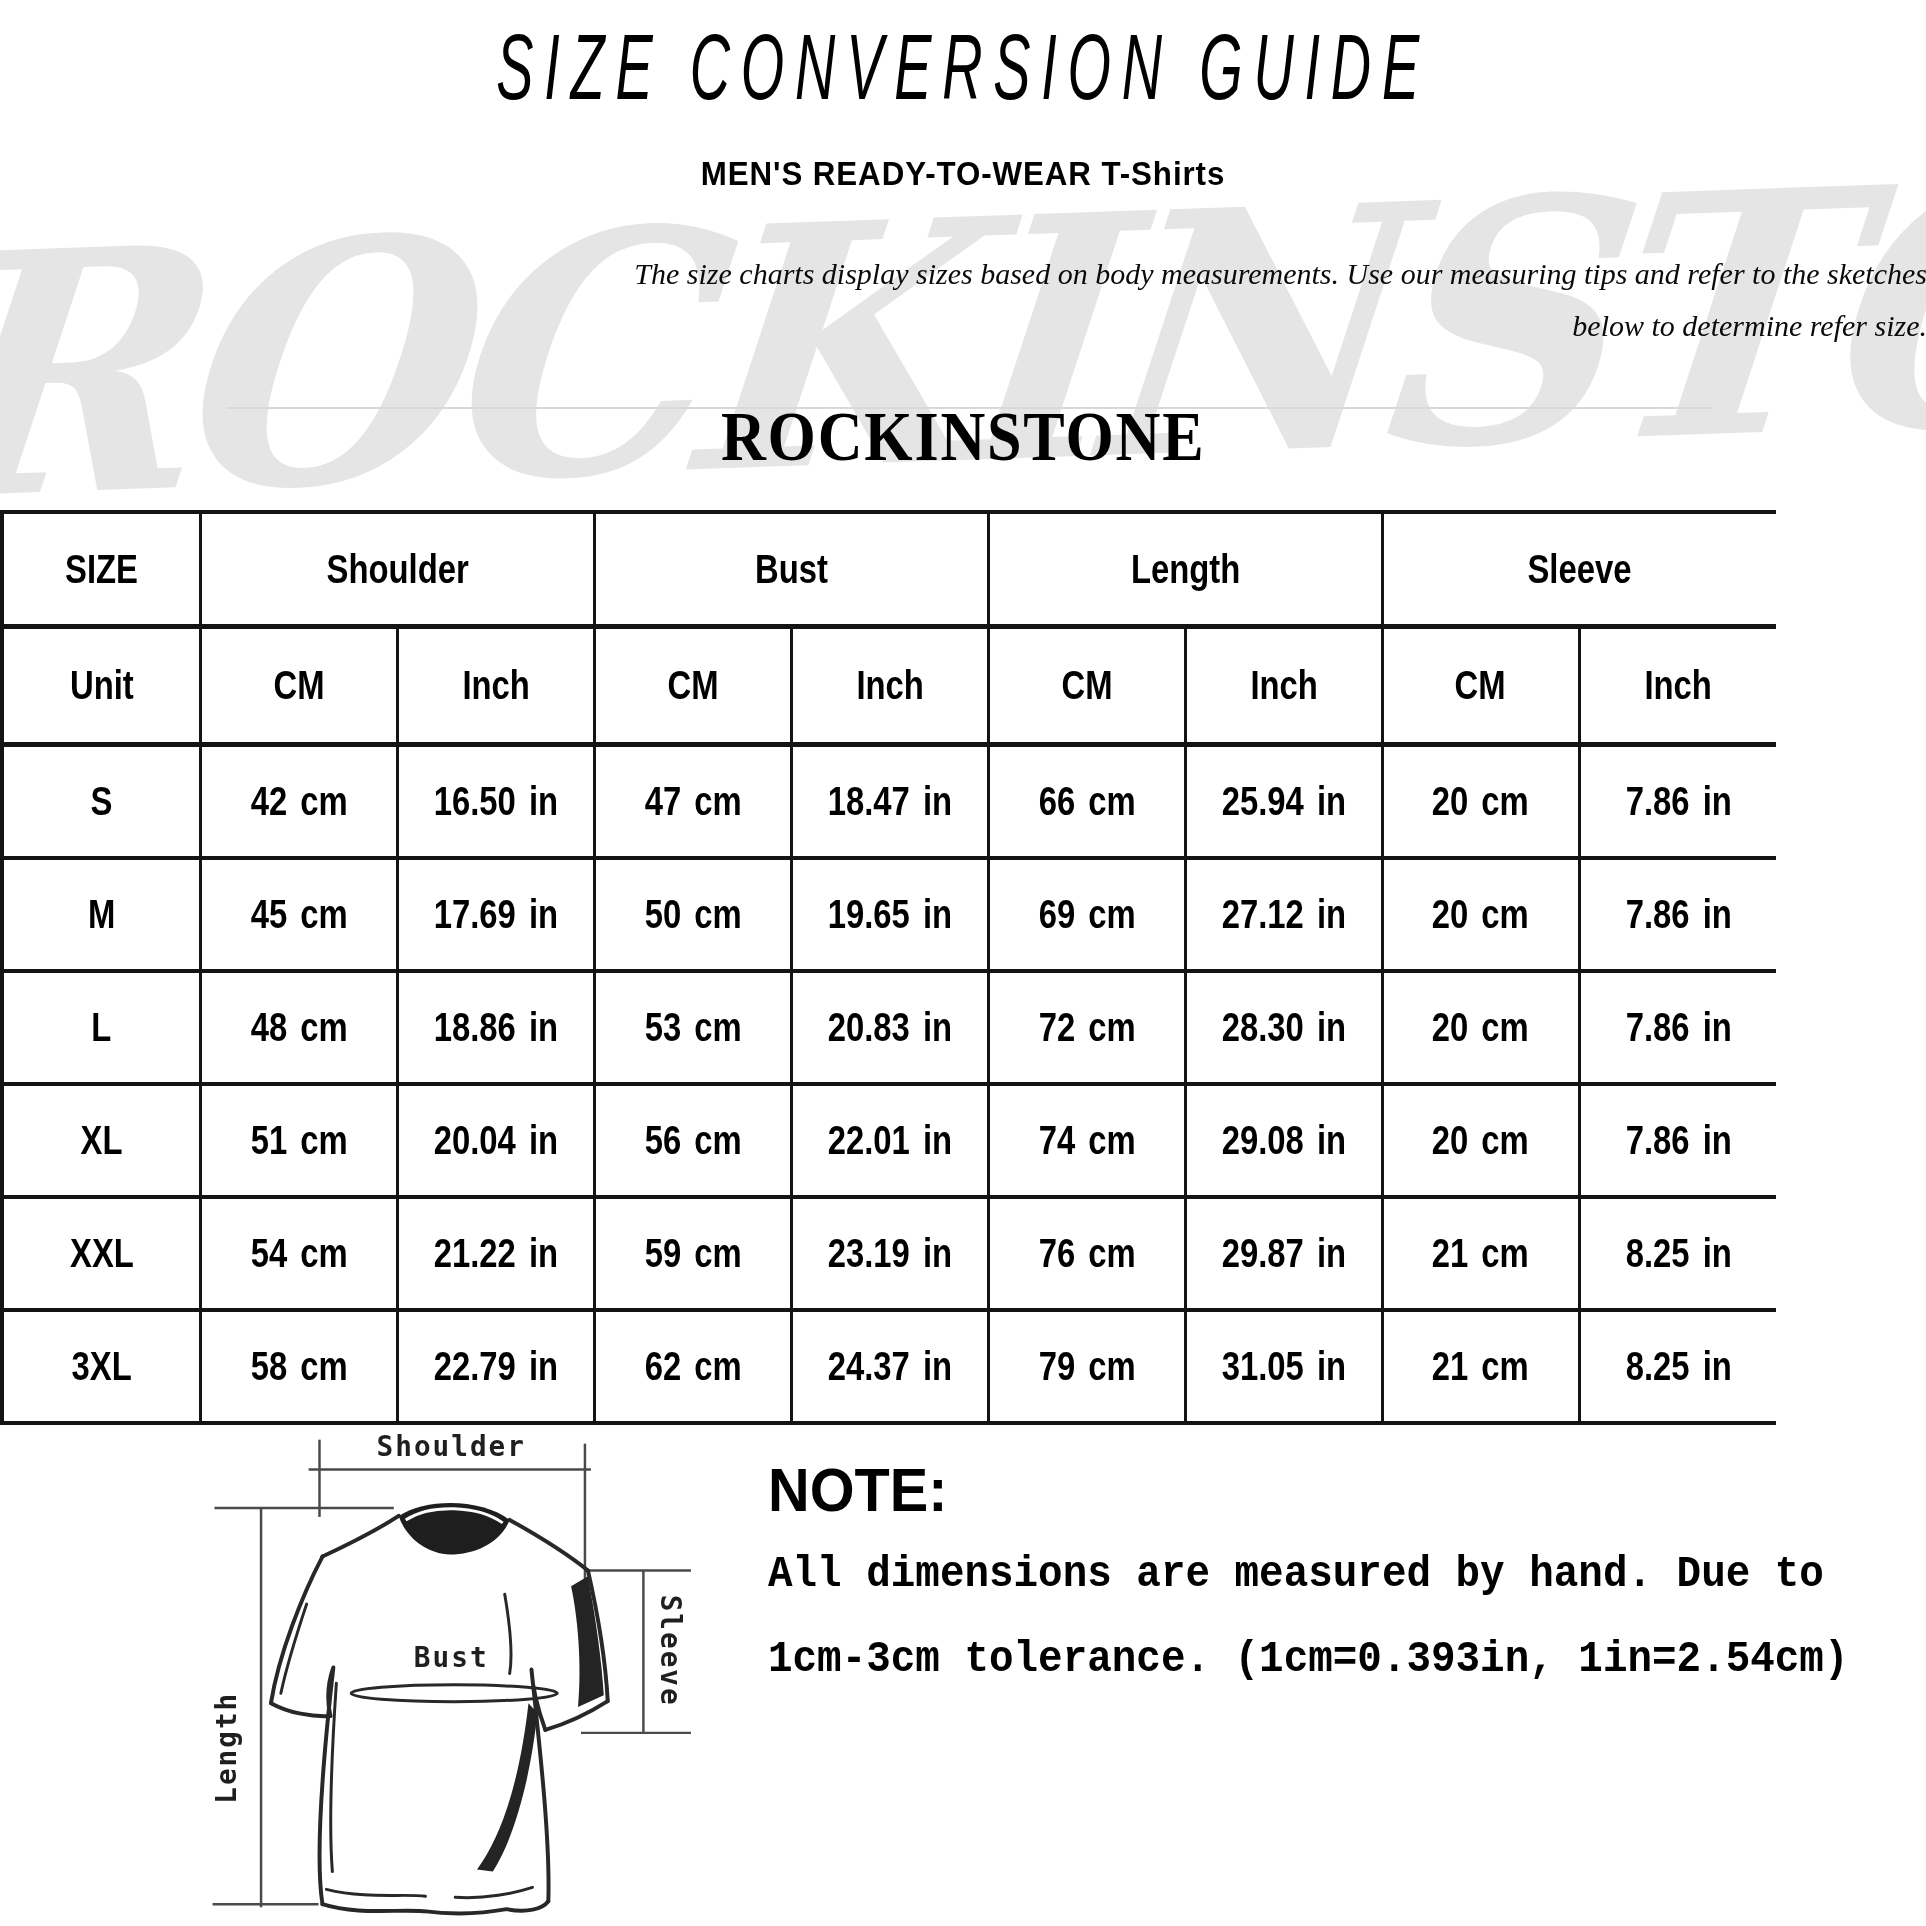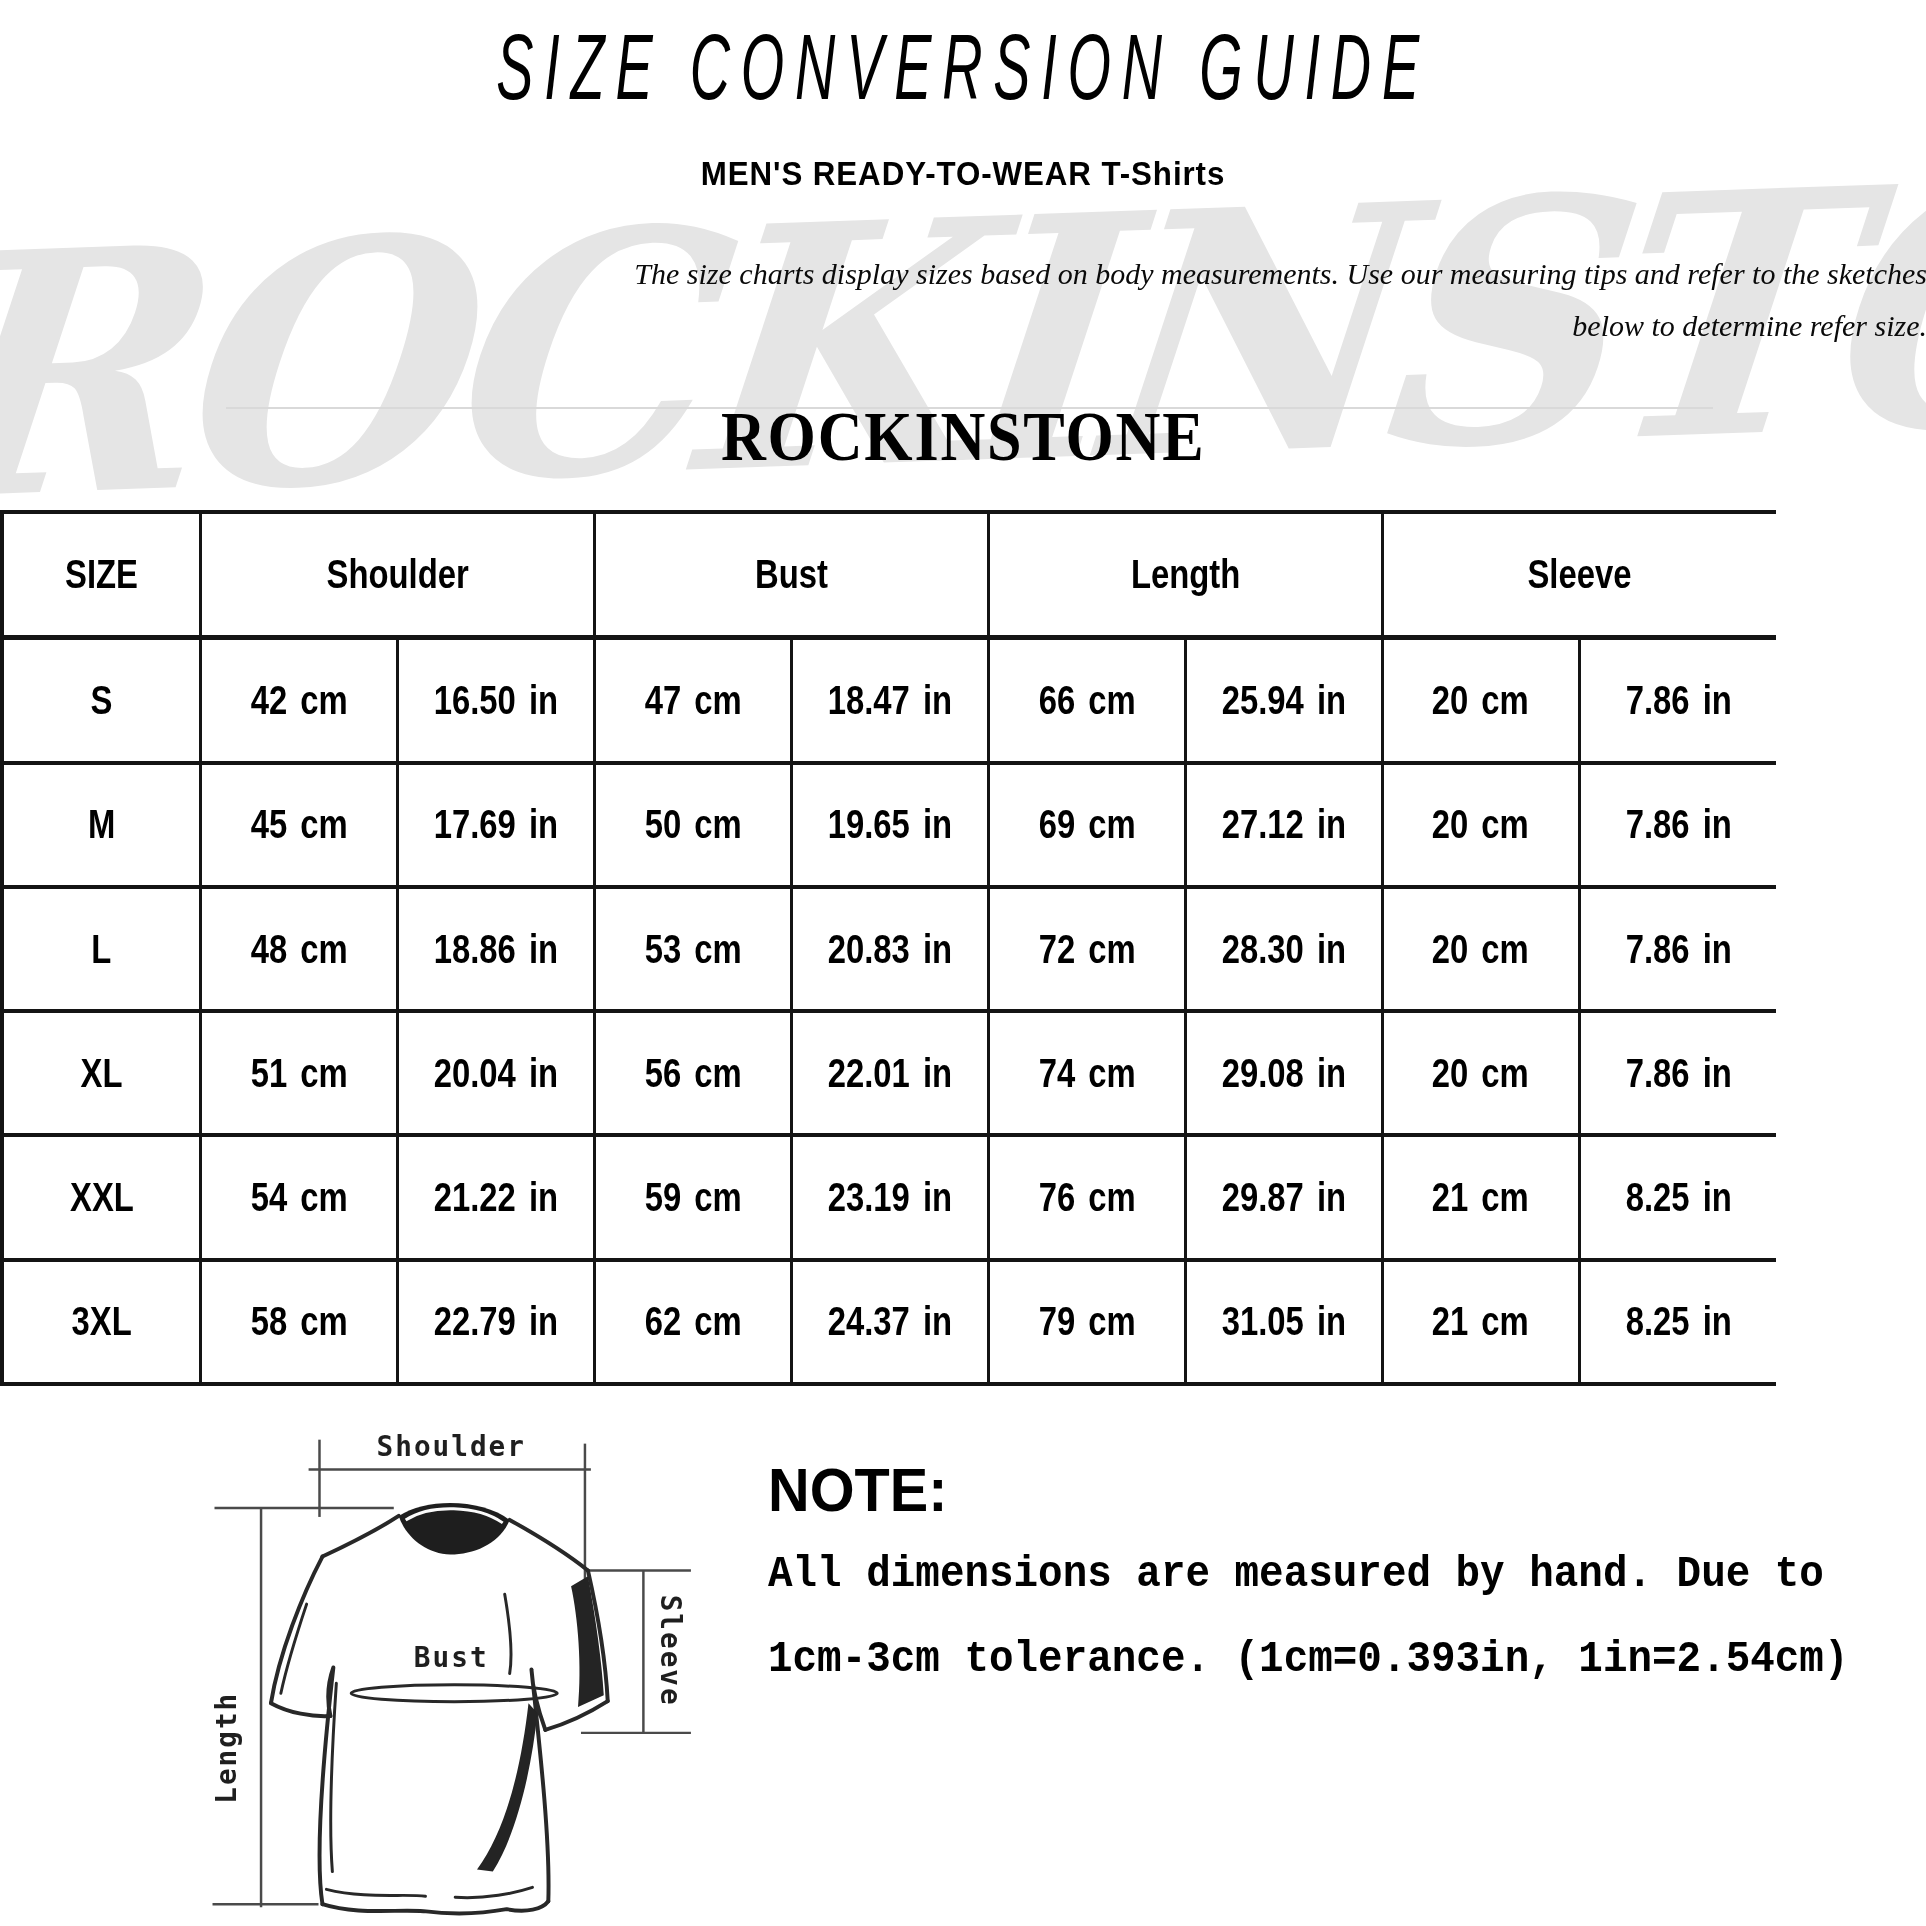--- a/index.html
+++ b/index.html
@@ -108,20 +108,32 @@
         <col style="width:11.1%">
     </colgroup>
     <tbody>
       <tr class="group-row">
         <td><span class="cond">SIZE</span></td>
         <td class="blue" colspan="2"><span class="cond">Shoulder</span></td>
         <td class="blue" colspan="2"><span class="cond">Bust</span></td>
         <td class="blue" colspan="2"><span class="cond">Length</span></td>
         <td class="blue" colspan="2"><span class="cond">Sleeve</span></td>
       </tr>
+      <tr class="unit-row">
+        <td><span class="cond">Unit</span></td>
+
+      <td class="blue"><span class="cond">CM</span></td>
+          <td><span class="cond">Inch</span></td>
+          <td class="blue"><span class="cond">CM</span></td>
+          <td><span class="cond">Inch</span></td>
+          <td class="blue"><span class="cond">CM</span></td>
+          <td><span class="cond">Inch</span></td>
+          <td class="blue"><span class="cond">CM</span></td>
+          <td><span class="cond">Inch</span></td>
+        </tr>
 
     <tr class="data-row">
           <td><span class="cond">S</span></td>
           <td class="blue"><span class="cond">42 cm</span></td>
           <td><span class="cond">16.50 in</span></td>
           <td class="blue"><span class="cond">47 cm</span></td>
           <td><span class="cond">18.47 in</span></td>
           <td class="blue"><span class="cond">66 cm</span></td>
           <td><span class="cond">25.94 in</span></td>
           <td class="blue"><span class="cond">20 cm</span></td>

